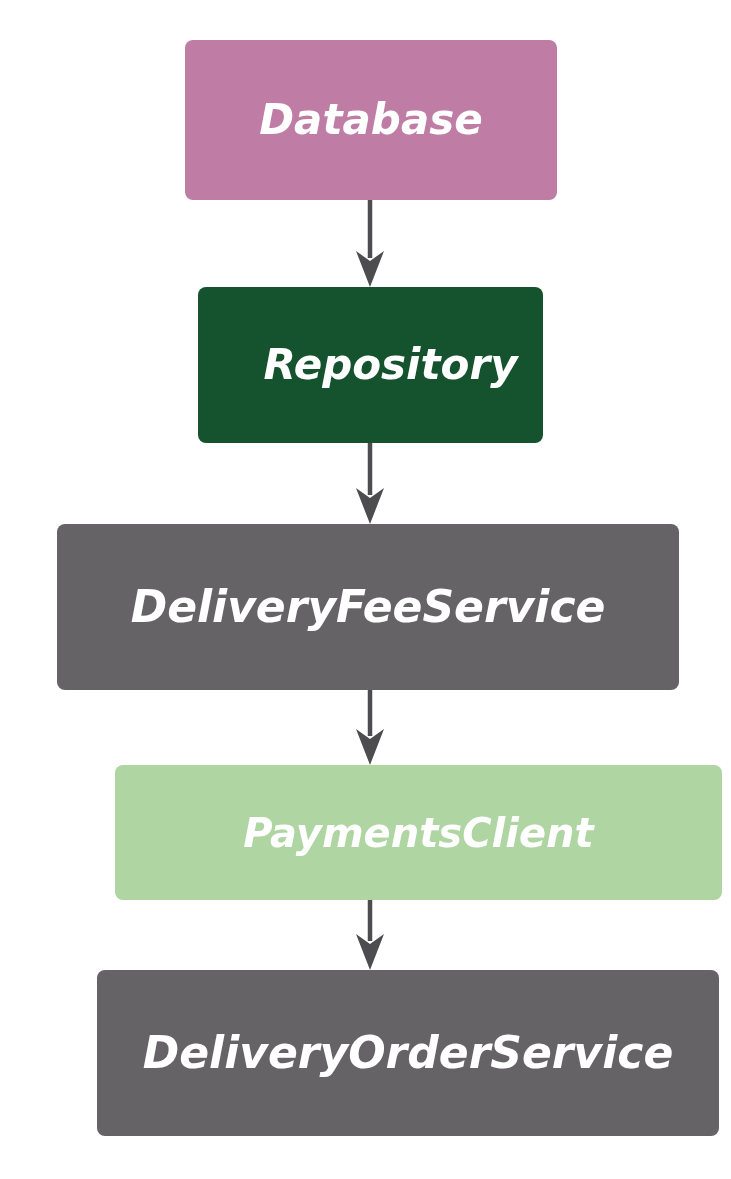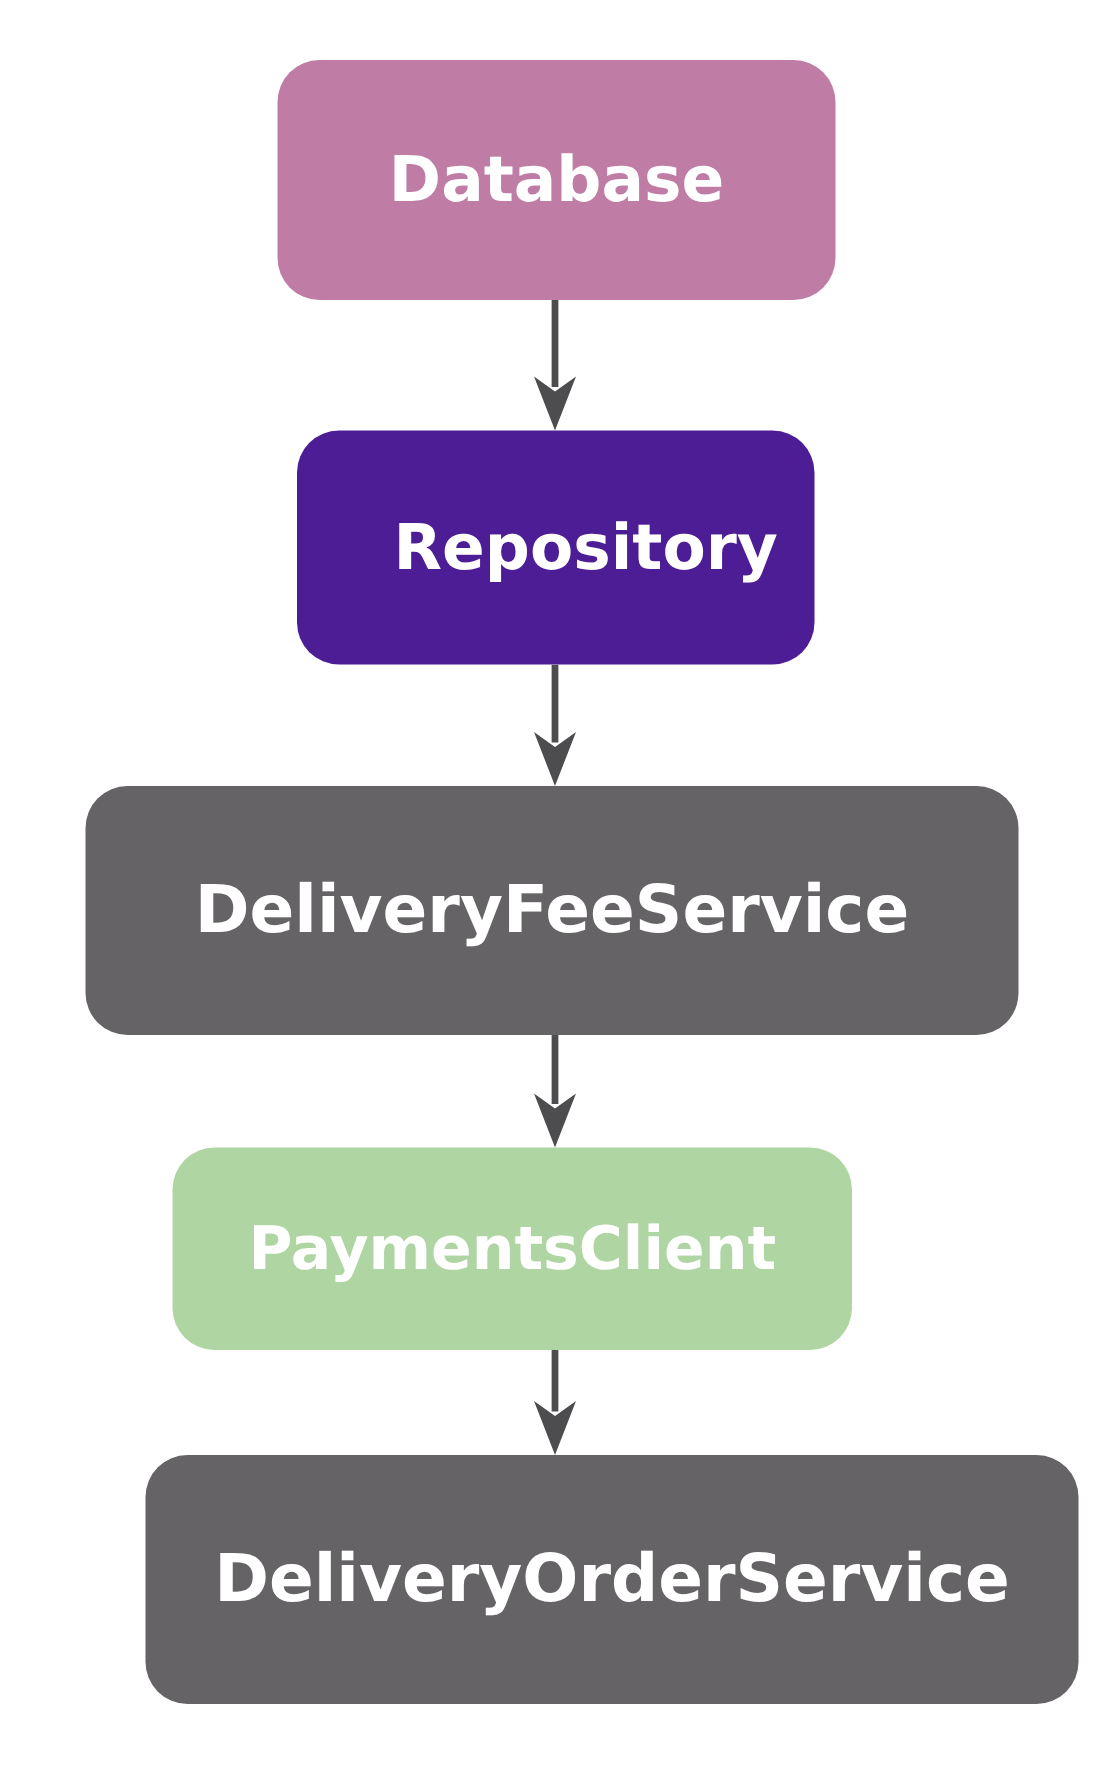--- a/index.html
+++ b/index.html
@@ -13,37 +13,38 @@
     height: 1179px;
     background: #ffffff;
     overflow: hidden;
     font-family: "DejaVu Sans", "Liberation Sans", sans-serif;
   }
   .node {
     position: absolute;
     display: flex;
     align-items: center;
     justify-content: center;
-    border-radius: 28px;
+    border-radius: 8px;
     box-sizing: border-box;
+    font-style: italic;
   }
   .node .label {
     font-weight: bold;
     white-space: nowrap;
     line-height: 1;
   }
   .fs-42 .label { font-size: 42px; }
   .fs-44 .label { font-size: 44px; }
   .fs-40 .label { font-size: 40px; }
 
   
   #node-database              { left: 185px; top: 40px;  width: 372px; height: 160px; }
   #node-repository            { left: 198px; top: 287px; width: 345px; height: 156px; }
   #node-delivery-fee-service  { left: 57px;  top: 524px; width: 622px; height: 166px; }
-  #node-payments-client       { left: 115px; top: 765px; width: 453px; height: 135px; }
+  #node-payments-client       { left: 115px; top: 765px; width: 607px; height: 135px; }
   #node-delivery-order-service{ left: 57px;  top: 970px; width: 622px; height: 166px; }
 
   .arrow {
     position: absolute;
     left: 353px;
     width: 34px;
     display: block;
   }
   #arrow-1 { top: 200px; height: 87px; }
   #arrow-2 { top: 443px; height: 81px; }
@@ -57,21 +58,21 @@
 
   <div class="node fs-42" id="node-database" style="background-color: rgb(191, 124, 164); color: rgb(255, 255, 255);">
     <span class="label">Database</span>
   </div>
 
   <svg class="arrow" id="arrow-1" viewBox="0 0 34 87" preserveAspectRatio="none" style="color: rgb(77, 77, 79);">
     <line x1="17" y1="0" x2="17" y2="58" stroke="currentColor" stroke-width="4.5"></line>
     <polygon points="3,51 17,61 31,51 17,87" fill="currentColor"></polygon>
   </svg>
 
-  <div class="node fs-42" id="node-repository" style="background-color: #4c1d95; color: rgb(255, 255, 255); padding-left: 40px;">
+  <div class="node fs-42" id="node-repository" style="background-color: #14532d; color: rgb(255, 255, 255); padding-left: 40px;">
     <span class="label">Repository</span>
   </div>
 
   <svg class="arrow" id="arrow-2" viewBox="0 0 34 81" preserveAspectRatio="none" style="color: rgb(77, 77, 79);">
     <line x1="17" y1="0" x2="17" y2="52" stroke="currentColor" stroke-width="4.5"></line>
     <polygon points="3,45 17,55 31,45 17,81" fill="currentColor"></polygon>
   </svg>
 
   <div class="node fs-44" id="node-delivery-fee-service" style="background-color: rgb(102, 99, 102); color: rgb(255, 255, 255);">
     <span class="label">DeliveryFeeService</span>

